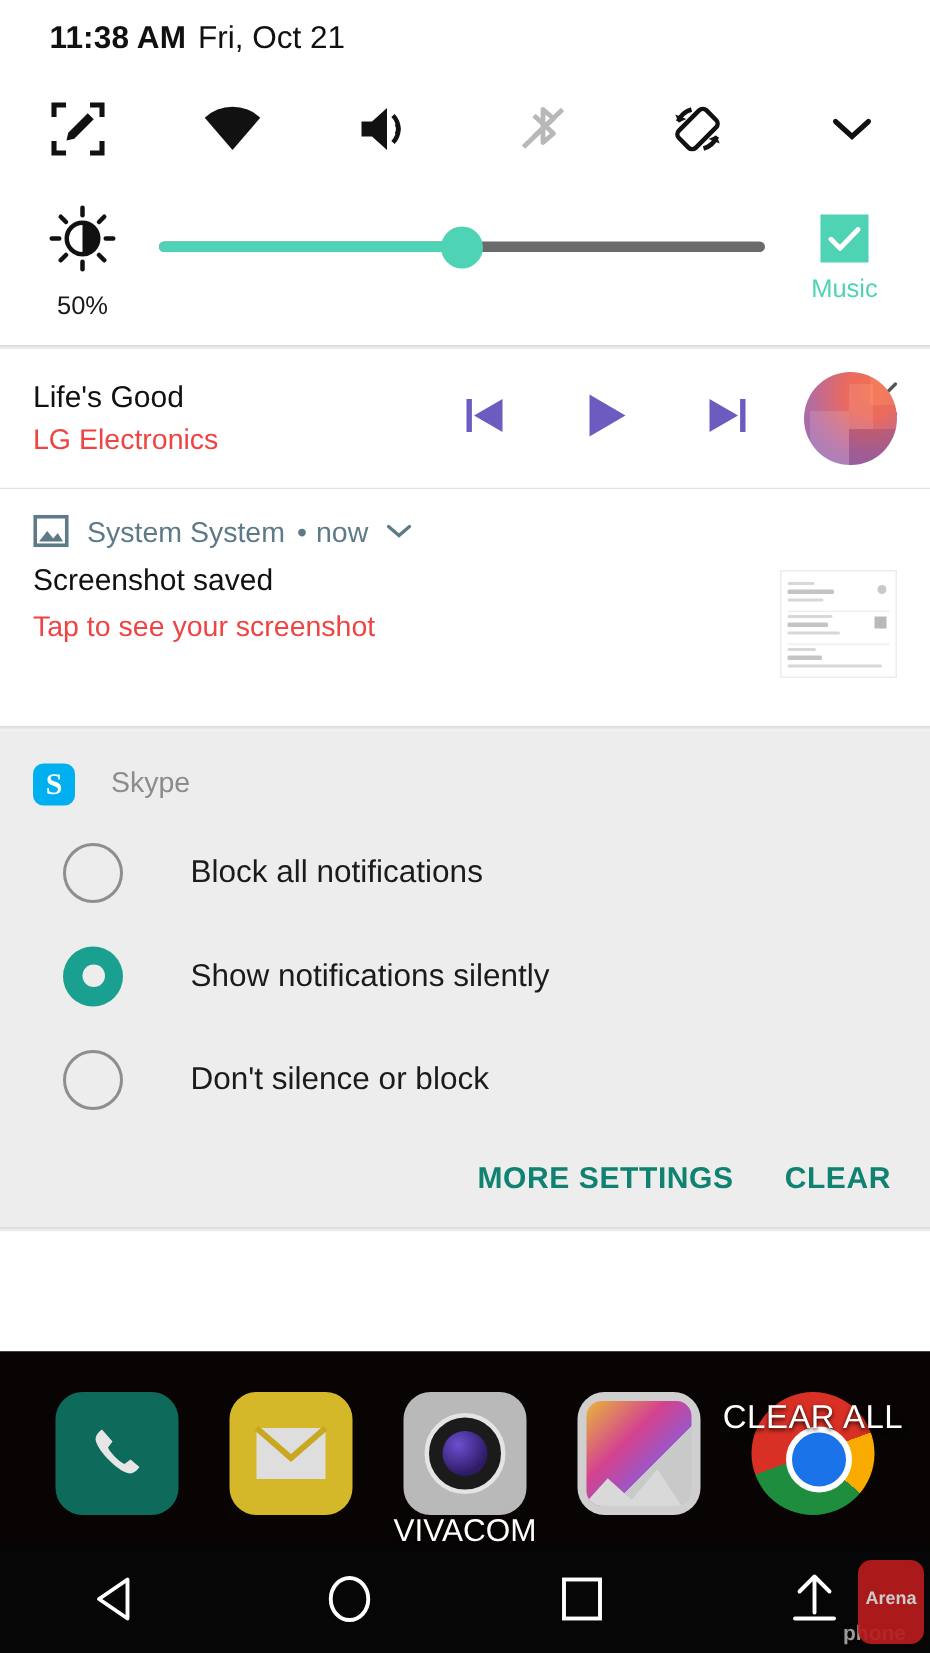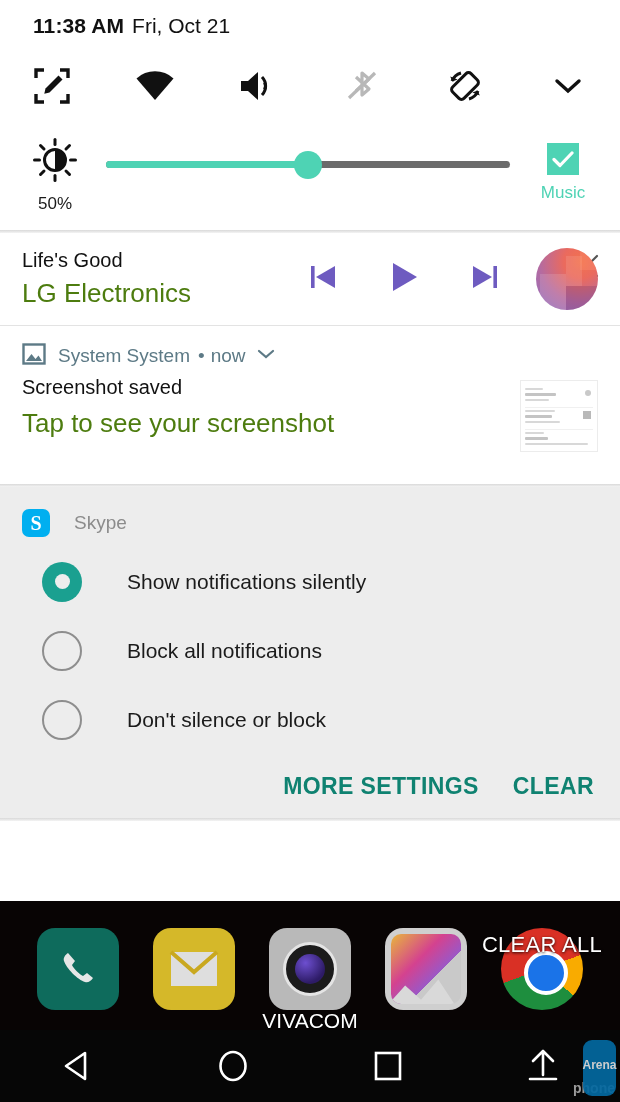--- a/index.html
+++ b/index.html
@@ -40,21 +40,21 @@
   .hairline { height:1px; background:#e3e3e3; }
   .shadow-line { height:3px; background:linear-gradient(#d9d9d9,#f4f4f4); }
 
   
   .notif { position:relative; background:#fff; padding:0 22px; }
   .n-head { display:flex; align-items:center; height:46px; padding-top:14px; }
   .n-app { font-size:19px; margin-left:12px; }
   .n-app.music { color:#666; }
   .n-app.sys { color:#5d7a86; }
   .n-title { font-size:20px; color:#111; }
-  .n-sub { font-size:26px; color:#4d7c0f; }
+  .n-sub { font-size:19px; color:#ef4444; }
 
   .close-x { position:absolute; right:16px; top:16px; width:34px; height:34px;
              display:flex; align-items:center; justify-content:center; }
 
   
   .music-body { display:flex; align-items:center; height:92px; }
   .music-text { flex:1; }
   .music-ctrls { display:flex; align-items:center; gap:46px; margin-right:34px; }
   .art { width:62px; height:62px; border-radius:50%; position:relative; overflow:hidden;
          background: radial-gradient(circle at 72% 22%, #f2724f 0%, #ea6a5e 26%, #b56ba0 62%, #8a6fc4 100%); }
@@ -81,21 +81,21 @@
              display:flex; align-items:center; justify-content:center;
              color:#fff; font-size:20px; font-weight:bold; font-family:"Liberation Serif", serif; line-height:1; }
   .sk-name { font-size:19px; color:#8c8c8c; margin-left:24px; }
   .opt { display:flex; align-items:center; height:69px; }
   .radio { width:40px; height:40px; border-radius:50%; border:2px solid #8e8e8e; margin-left:20px; flex:0 0 auto; }
   .radio.sel { border:none; background:#1aa090; position:relative; }
   .radio.sel::after { content:""; position:absolute; left:50%; top:50%; width:15px; height:15px;
                       margin:-7.5px 0 0 -7.5px; border-radius:50%; background:#ededed; }
   .opt-label { font-size:21px; color:#1b1b1b; margin-left:45px; }
   .actions { display:flex; justify-content:flex-end; align-items:center; height:64px; gap:34px; padding-right:4px; }
-  .action { font-size:23px; font-weight:bold; color:#0f8271; letter-spacing:.4px; }
+  .action { font-size:20px; font-weight:bold; color:#0f8271; letter-spacing:.4px; }
 
   
   .home { position:absolute; left:0; top:901px; width:620px; height:201px; background:#080404; }
   .dock { position:absolute; left:0; top:8px; width:620px; height:120px; display:flex;
           align-items:center; justify-content:space-around; padding:0 20px; }
   .appicon { width:82px; height:82px; border-radius:18px; position:relative; overflow:hidden;
              display:flex; align-items:center; justify-content:center; }
   .ic-phone { background:#0e6b5c; }
   .ic-mail  { background:#d5b829; }
   .ic-cam   { background:#b9b9b9; }
@@ -116,21 +116,21 @@
              color:#fff; font-size:21px; text-shadow:0 1px 2px rgba(0,0,0,.9); }
   .clear-all { position:absolute; right:18px; top:31px; color:#fff; font-size:22px;
                text-shadow:0 1px 3px rgba(0,0,0,.9); letter-spacing:.3px; }
 
   
   .navbar { position:absolute; left:0; bottom:0; width:620px; height:72px; background:#060606;
             display:flex; align-items:center; }
   .nav-cell { flex:1; display:flex; align-items:center; justify-content:center; }
   .watermark { position:absolute; right:4px; bottom:6px; display:flex; align-items:flex-end; }
   .wm-text { font-size:14px; color:#9a9a9a; font-weight:bold; }
-  .wm-box { width:33px; height:56px; border-radius:9px; background:#0369a1; position:relative;
+  .wm-box { width:44px; height:56px; border-radius:9px; background:#b91c1c; position:relative;
             margin-left:-32px; opacity:.92; }
   .wm-box span { position:absolute; left:50%; transform:translateX(-50%); color:#ddd; font-size:12px;
                  font-weight:bold; top:18px; }
 </style>
 </head>
 <body>
 
 <div id="screen">
 
   <div class="shade">
@@ -337,27 +337,27 @@
 
     <div class="shadow-line"></div>
 
     <div class="skype-panel">
       <div class="sk-head">
         <div class="sk-icon">S</div>
         <div class="sk-name">Skype</div>
       </div>
 
       <div class="opt">
+        <div class="radio"></div>
+        <div class="opt-label">Block all notifications</div>
+      </div>
+
+      <div class="opt">
         <div class="radio sel"></div>
         <div class="opt-label">Show notifications silently</div>
-      </div>
-
-      <div class="opt">
-        <div class="radio"></div>
-        <div class="opt-label">Block all notifications</div>
       </div>
 
       <div class="opt">
         <div class="radio"></div>
         <div class="opt-label">Don't silence or block</div>
       </div>
 
       <div class="actions">
         <div class="action">MORE SETTINGS</div>
         <div class="action">CLEAR</div>

